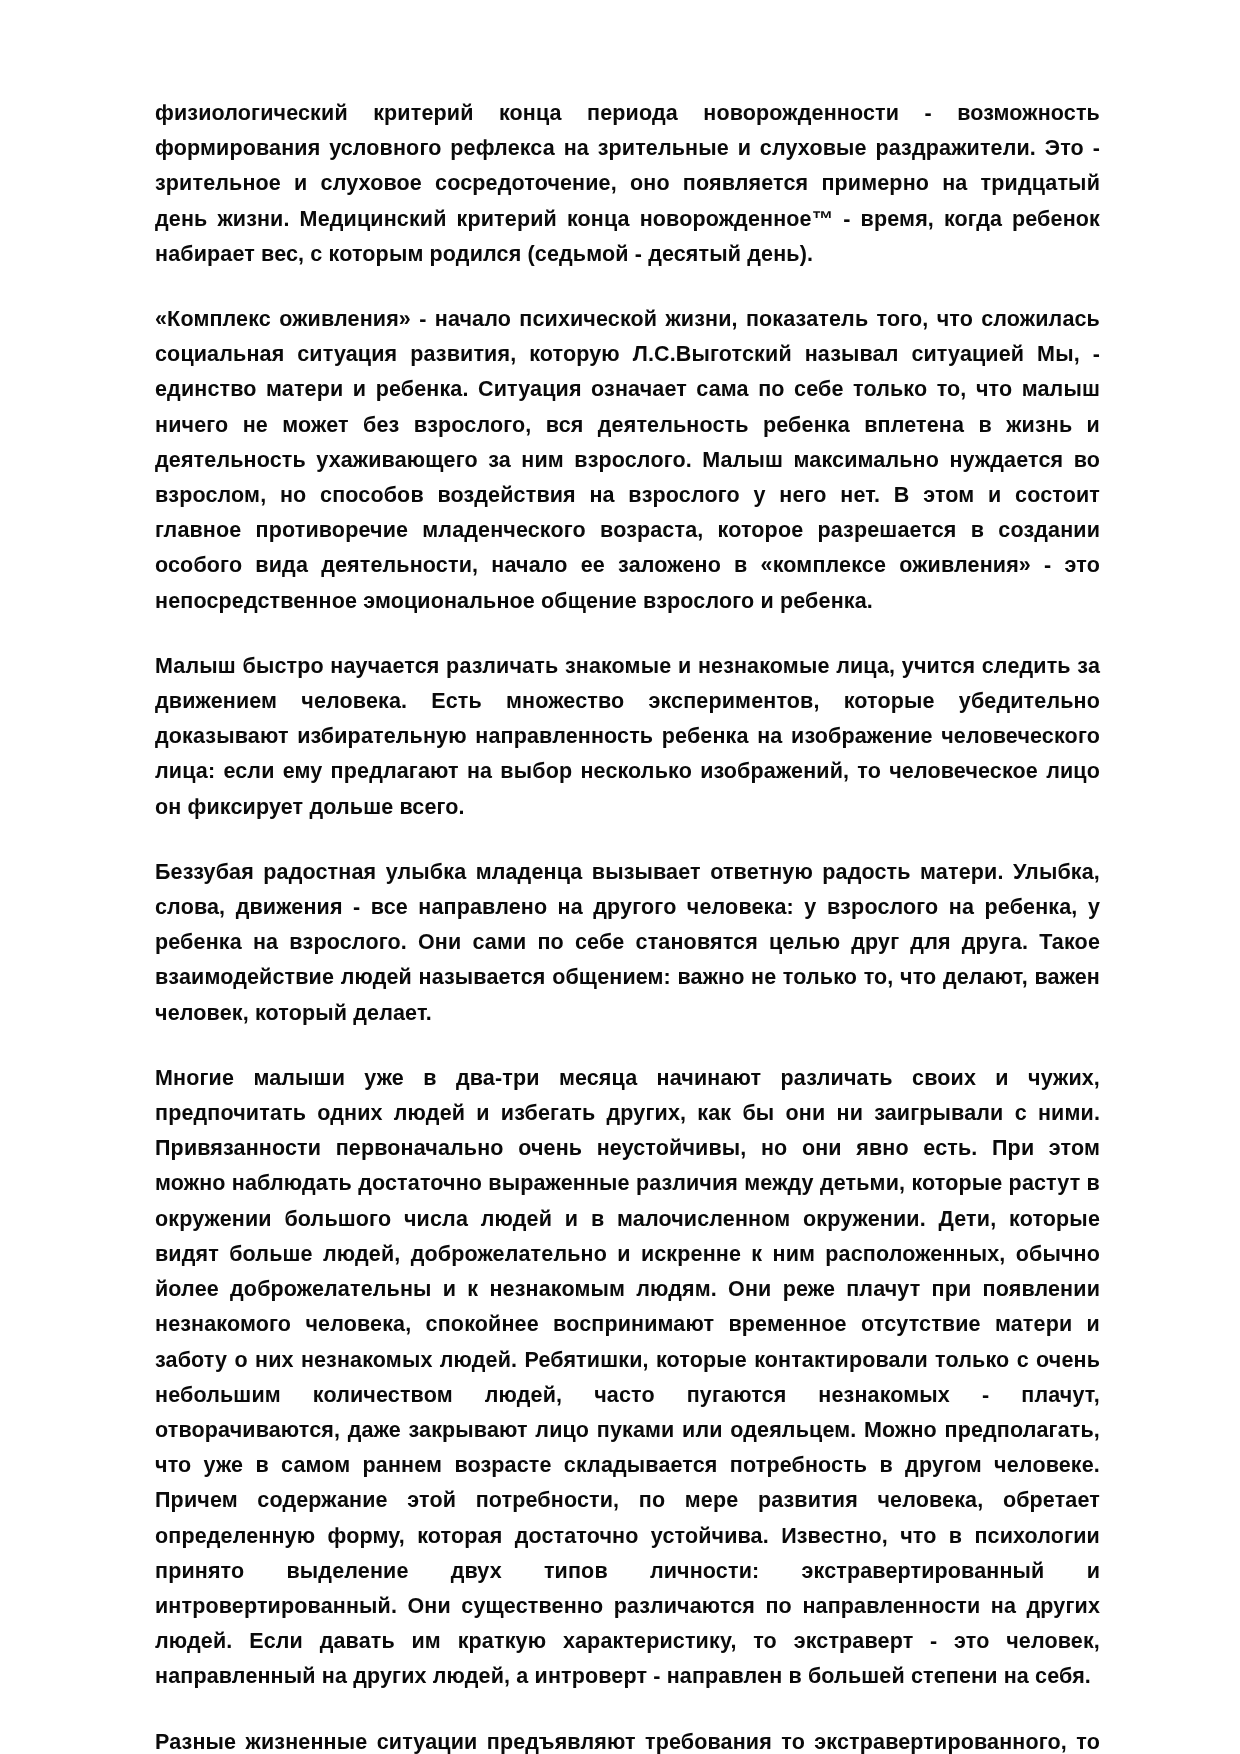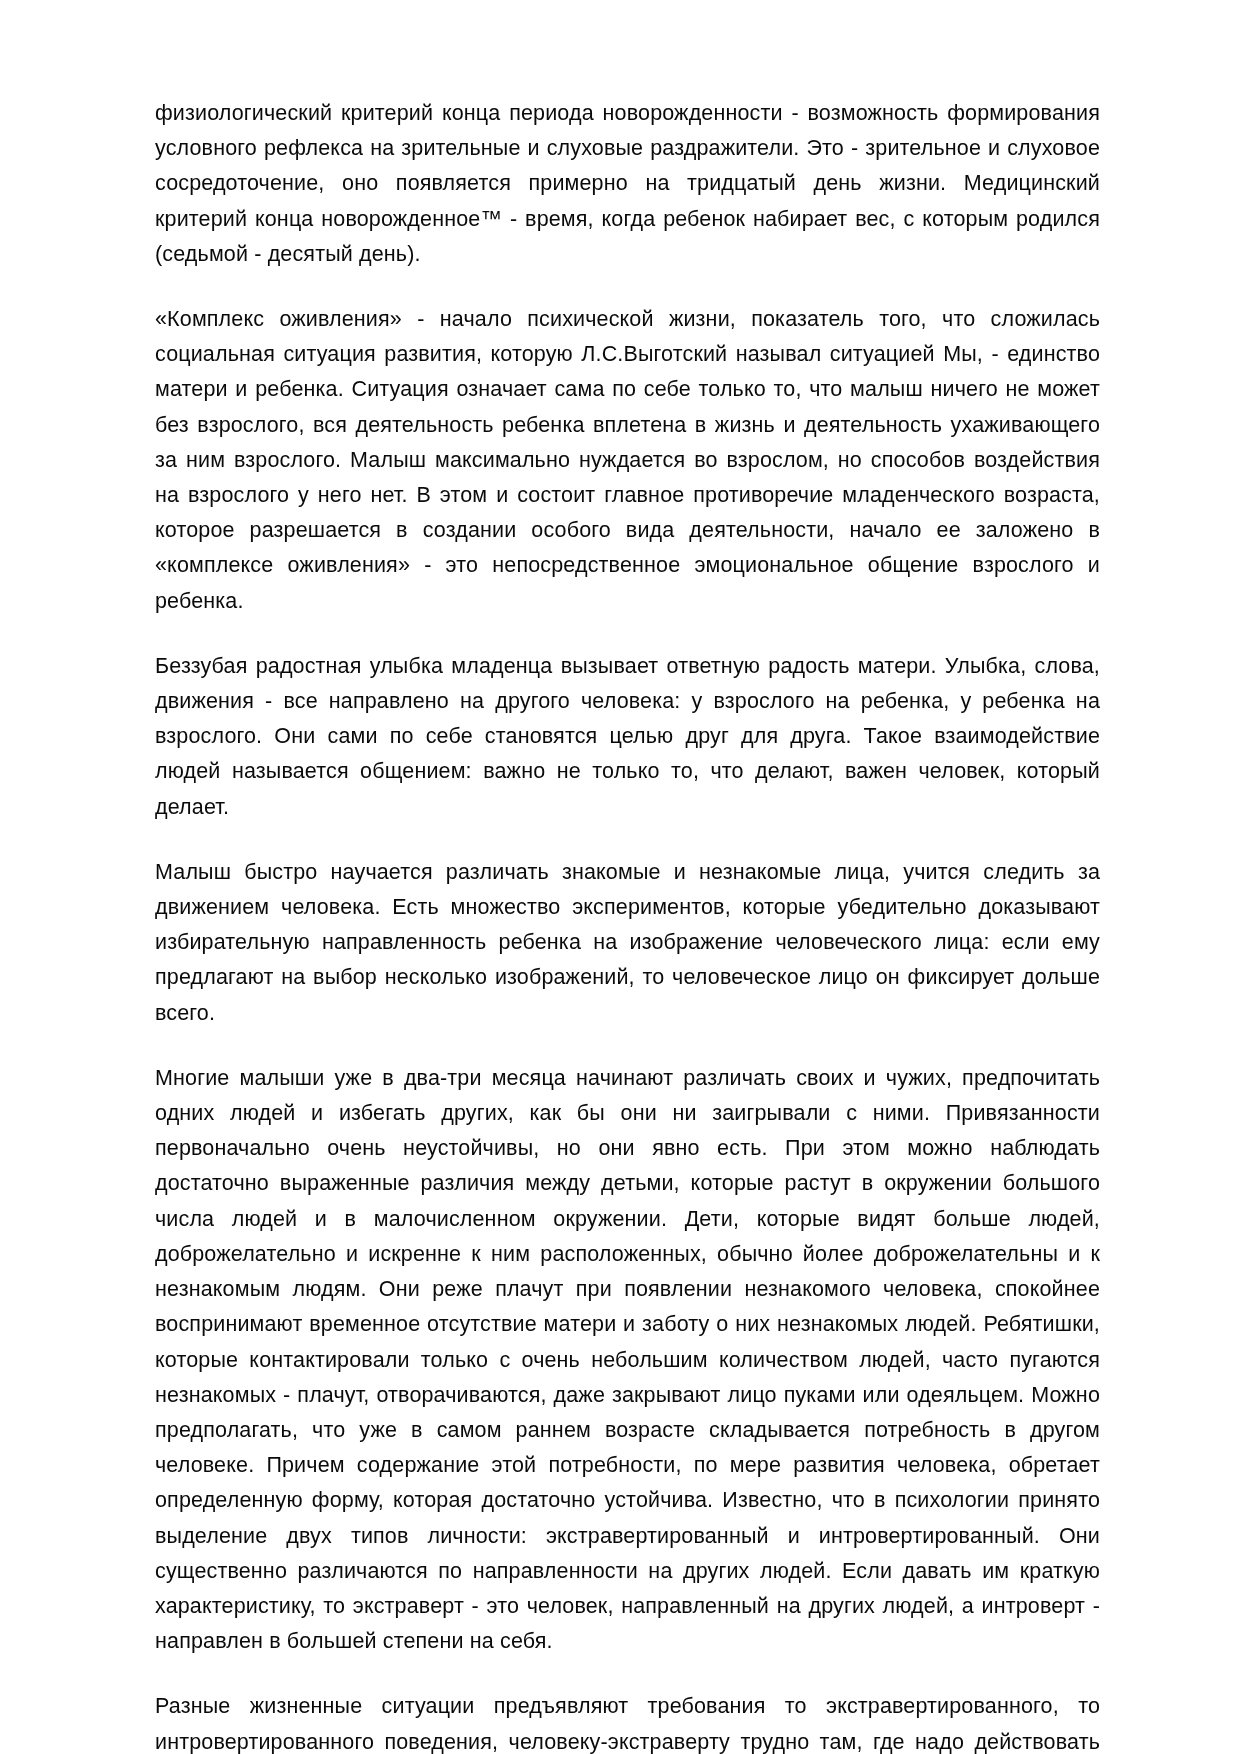--- a/index.html
+++ b/index.html
@@ -30,42 +30,43 @@
     margin: 0 0 30px 0;
     padding: 0;
     text-align: justify;
     text-justify: inter-word;
     font-size: 21.5px;
     line-height: 35.2px;
     letter-spacing: 0.15px;
     word-spacing: 0px;
     color: #0a0a0a;
     hyphens: none;
+    font-weight: bold;
     -webkit-hyphens: none;
   }
   p.para:last-child {
     margin-bottom: 0;
   }
   
   .doc-body > p.para.tail {
     margin-bottom: 0;
   }
 </style>
 </head>
 <body>
 
 <div class="page">
   <div class="doc-body">
 
     <p class="para">физиологический критерий конца периода новорожденности - возможность формирования условного рефлекса на зрительные и слуховые раздражители. Это - зрительное и слуховое сосредоточение, оно появляется примерно на тридцатый день жизни. Медицинский критерий конца новорожденное™ - время, когда ребенок набирает вес, с которым родился (седьмой - десятый день).</p>
 
     <p class="para">«Комплекс оживления» - начало психической жизни, показатель того, что сложилась социальная ситуация развития, которую Л.С.Выготский называл ситуацией Мы, - единство матери и ребенка. Ситуация означает сама по себе только то, что малыш ничего не может без взрослого, вся деятельность ребенка вплетена в жизнь и деятельность ухаживающего за ним взрослого. Малыш максимально нуждается во взрослом, но способов воздействия на взрослого у него нет. В этом и состоит главное противоречие младенческого возраста, которое разрешается в создании особого вида деятельности, начало ее заложено в «комплексе оживления» - это непосредственное эмоциональное общение взрослого и ребенка.</p>
 
+    <p class="para">Малыш быстро научается различать знакомые и незнакомые лица, учится следить за движением человека. Есть множество экспериментов, которые убедительно доказывают избирательную направленность ребенка на изображение человеческого лица: если ему предлагают на выбор несколько изображений, то человеческое лицо он фиксирует дольше всего.</p>
+
     <p class="para">Беззубая радостная улыбка младенца вызывает ответную радость матери. Улыбка, слова, движения - все направлено на другого человека: у взрослого на ребенка, у ребенка на взрослого. Они сами по себе становятся целью друг для друга. Такое взаимодействие людей называется общением: важно не только то, что делают, важен человек, который делает.</p>
-
-    <p class="para">Малыш быстро научается различать знакомые и незнакомые лица, учится следить за движением человека. Есть множество экспериментов, которые убедительно доказывают избирательную направленность ребенка на изображение человеческого лица: если ему предлагают на выбор несколько изображений, то человеческое лицо он фиксирует дольше всего.</p>
 
     <p class="para">Многие малыши уже в два-три месяца начинают различать своих и чужих, предпочитать одних людей и избегать других, как бы они ни заигрывали с ними. Привязанности первоначально очень неустойчивы, но они явно есть. При этом можно наблюдать достаточно выраженные различия между детьми, которые растут в окружении большого числа людей и в малочисленном окружении. Дети, которые видят больше людей, доброжелательно и искренне к ним расположенных, обычно йолее доброжелательны и к незнакомым людям. Они реже плачут при появлении незнакомого человека, спокойнее воспринимают временное отсутствие матери и заботу о них незнакомых людей. Ребятишки, которые контактировали только с очень небольшим количеством людей, часто пугаются незнакомых - плачут, отворачиваются, даже закрывают лицо пуками или одеяльцем. Можно предполагать, что уже в самом раннем возрасте складывается потребность в другом человеке. Причем содержание этой потребности, по мере развития человека, обретает определенную форму, которая достаточно устойчива. Известно, что в психологии принято выделение двух типов личности: экстравертированный и интровертированный. Они существенно различаются по направленности на других людей. Если давать им краткую характеристику, то экстраверт - это человек, направленный на других людей, а интроверт - направлен в большей степени на себя.</p>
 
     <p class="para tail">Разные жизненные ситуации предъявляют требования то экстравертированного, то интровертированного поведения, человеку-экстраверту трудно там, где надо действовать одному, а интроверту сложно в ситуациях совместных действий. Эти</p>
 
   </div>
 </div>
 
 </body></html>

